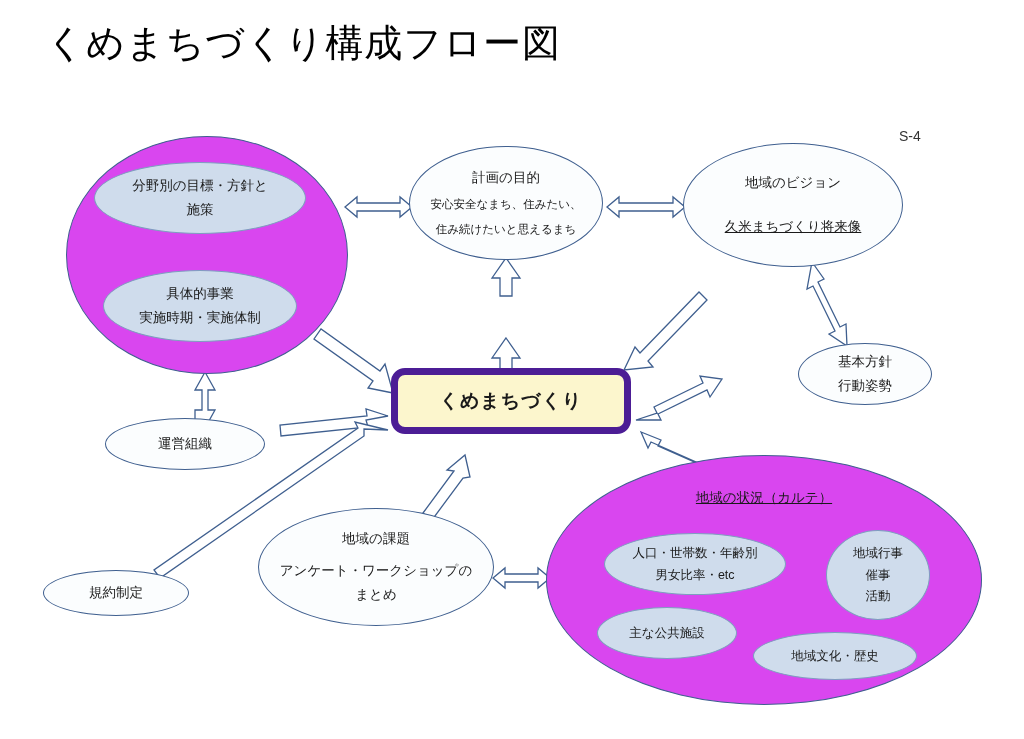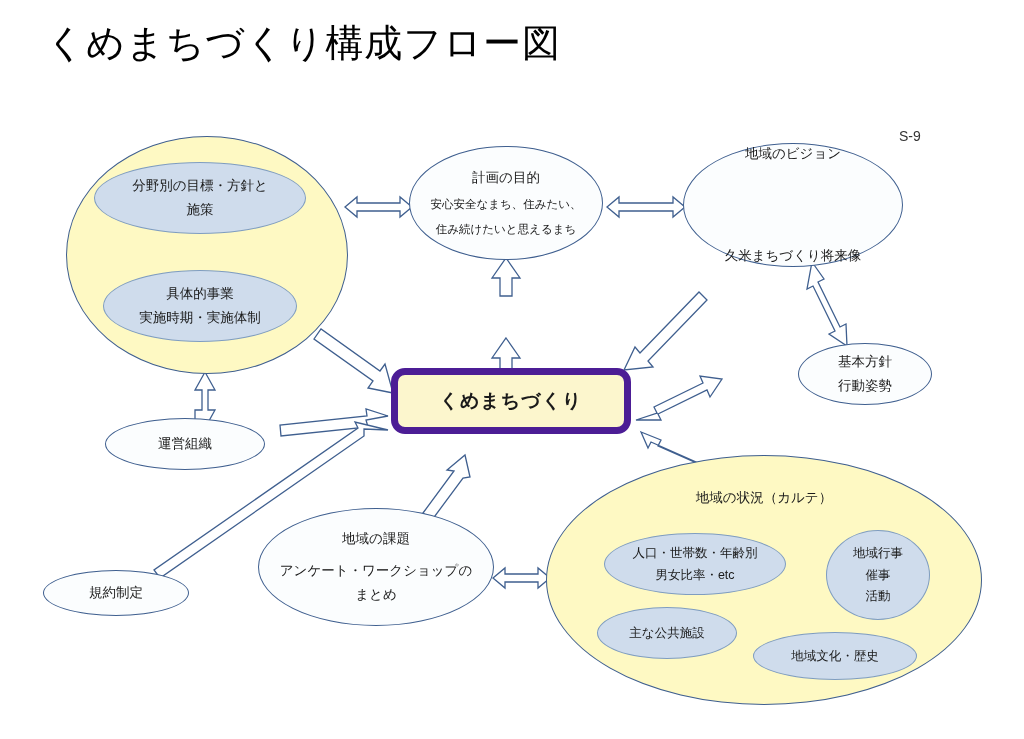--- a/index.html
+++ b/index.html
@@ -55,58 +55,59 @@
     border-radius: 50%;
   }
   .el-plain {
     background: #fbfdfe;
   }
   .el-blue {
     background: #cfdcec;
     border-color: #7f9dc0;
   }
   .el-group {
-    background: #fef9c3;
+    background: #d946ef;
+    text-decoration: underline;
   }
   .rounded-rect {
     background: #fcf6cd;
     border: 7px solid #4c1d95;
     border-radius: 14px;
   }
   .node .line {
     display: block;
     white-space: nowrap;
   }
   .fs11 { font-size: 11.5px; }
   .fs12 { font-size: 12.5px; }
   .fs13 { font-size: 13.5px; }
   .fs19 { font-size: 19px; font-weight: 700; letter-spacing: 1px; }
   .gap-sm .line + .line { margin-top: 3px; }
   .gap-md .line + .line { margin-top: 8px; }
-  .gap-lg .line + .line { margin-top: 24px; }
+  .gap-lg .line + .line { margin-top: 24px; text-decoration: underline; }
   svg#arrows {
     position: absolute;
     left: 0;
     top: 0;
     width: 1024px;
     height: 739px;
     pointer-events: none;
   }
   svg#arrows path, svg#arrows polygon, svg#arrows polyline {
     fill: #ffffff;
     stroke: #3f5f8f;
     stroke-width: 1.3;
     stroke-linejoin: miter;
   }
 </style>
 </head>
 <body>
 
 <div id="page-title">くめまちづくり構成フロー図</div>
-<div id="slide-number">S-9</div>
+<div id="slide-number">S-4</div>
 
 <div id="canvas">
 
   <svg id="arrows" viewBox="0 0 1024 739">
 
     <polygon points="345,207 357,197 357,203 400,203 400,197 412,207 400,217 400,211 357,211 357,217"></polygon>
 
     <polygon points="607,207 619,197 619,203 673,203 673,197 685,207 673,217 673,211 619,211 619,217"></polygon>
 
     <polygon points="506,258 520,278 512,278 512,296 500,296 500,278 492,278"></polygon>
@@ -143,21 +144,21 @@
     <span class="line fs13">具体的事業</span>
     <span class="line fs13">実施時期・実施体制</span>
   </div>
 
   <div class="node ellipse el-plain gap-md" style="left:409px; top:146px; width:194px; height:114px;">
     <span class="line fs13">計画の目的</span>
     <span class="line fs11">安心安全なまち、住みたい、</span>
     <span class="line fs11">住み続けたいと思えるまち</span>
   </div>
 
-  <div class="node ellipse el-plain gap-lg" style="left:683px; top:143px; width:220px; height:124px;justify-content:space-between;">
+  <div class="node ellipse el-plain gap-lg" style="left:683px; top:143px; width:220px; height:124px;">
     <span class="line fs13">地域のビジョン</span>
     <span class="line fs13">久米まちづくり将来像</span>
   </div>
 
 
   <div class="node ellipse el-plain gap-sm" style="left:798px; top:343px; width:134px; height:62px;">
     <span class="line fs13">基本方針</span>
     <span class="line fs13">行動姿勢</span>
   </div>
 

